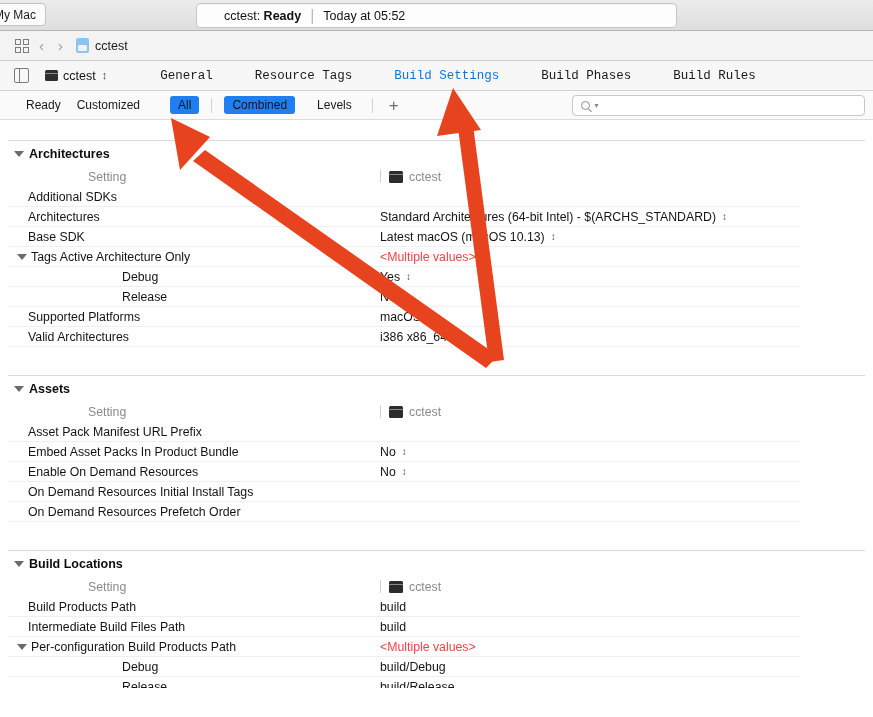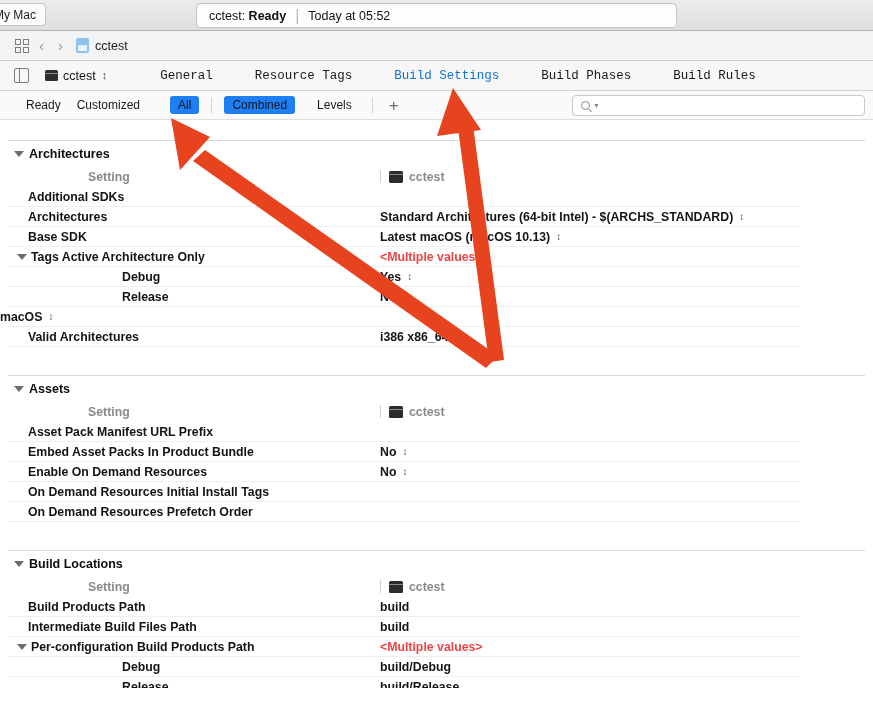--- a/index.html
+++ b/index.html
@@ -31,21 +31,21 @@
     font-size: 12px; color: #1c1c1c;
     box-shadow: 0 1px 0 rgba(255,255,255,.7) inset;
   }
   .status-pill {
     position: absolute; left: 196px; top: 3px;
     width: 481px; height: 25px;
     background: #fdfdfd;
     border: 1px solid #c6c6c6;
     border-radius: 4px;
     display: flex; align-items: center;
-    padding-left: 12px;
+    padding-left: 27px;
     box-shadow: 0 1px 1px rgba(0,0,0,.05) inset;
   }
   .status-text { font-size: 12.5px; color: #111; white-space: nowrap; }
   .status-text b { font-weight: bold; }
   .status-sep { color: #b9b9b9; margin: 0 9px; }
   .status-time { font-size: 12.5px; color: #111; }
 
   
   .jumpbar {
     height: 30px;
@@ -127,21 +127,21 @@
   .section { padding-top: 0; }
   .sec-rule { height: 1px; background: #d9d9d9; margin: 0 8px; }
   .sec-title {
     display: flex; align-items: center; gap: 5px;
     padding: 6px 0 5px 14px;
     font-size: 12.5px; font-weight: bold; color: #0d0d0d;
   }
   .tri { width: 0; height: 0; border-left: 5px solid #6b6b6b; border-top: 4px solid transparent; border-bottom: 4px solid transparent; flex: none; }
   .tri.down { border-left: 5px solid transparent; border-right: 5px solid transparent; border-top: 6px solid #6b6b6b; border-bottom: 0; }
 
-  .row { display: flex; height: 20px; align-items: center; position: relative; font-weight: bold; }
+  .row { display: flex; height: 20px; align-items: center; position: relative; }
   .row.hdr { height: 21px; }
   .row .line { position: absolute; left: 8px; right: 73px; bottom: 0; height: 1px; background: #efefef; }
   .cell-name { width: 380px; flex: none; position: relative; display: flex; align-items: center; }
   .cell-val { flex: 1; display: flex; align-items: center; gap: 4px; position: relative; }
 
   .nm { font-size: 12.3px; color: #141414; white-space: nowrap; }
   .nm.indent0 { padding-left: 28px; }
   .nm.indent-sub { padding-left: 122px; }
   .nm-group { display: flex; align-items: center; gap: 4px; padding-left: 17px; }
 
@@ -303,20 +303,23 @@
             <div class="cell-name">
               <span class="nm indent-sub">Release</span>
             </div>
             <div class="cell-val">
               <span class="val">No</span>
               <span class="vstep">↕</span>
             </div>
           </div>
           <div class="row">
             <div class="line"></div>
+            <div class="cell-name">
+              <span class="nm indent0">Supported Platforms</span>
+            </div>
             <div class="cell-val">
               <span class="val">macOS</span>
               <span class="vstep">↕</span>
             </div>
           </div>
           <div class="row">
             <div class="line"></div>
             <div class="cell-name">
               <span class="nm indent0">Valid Architectures</span>
             </div>

